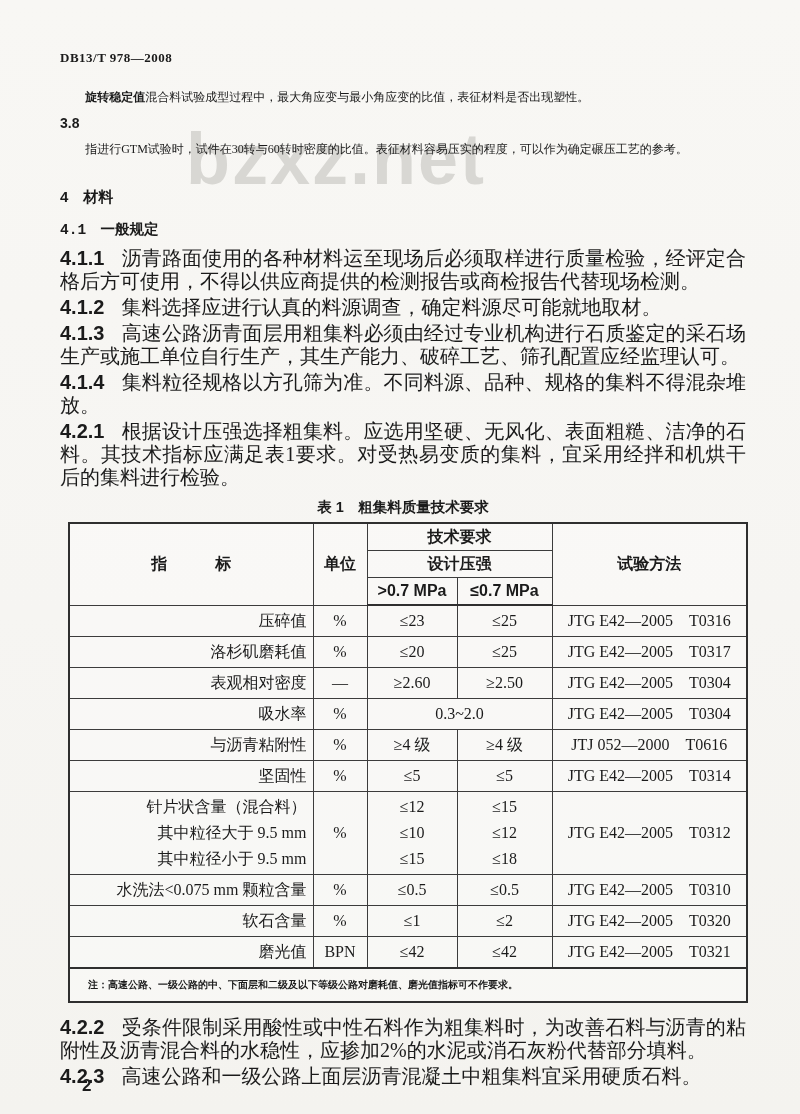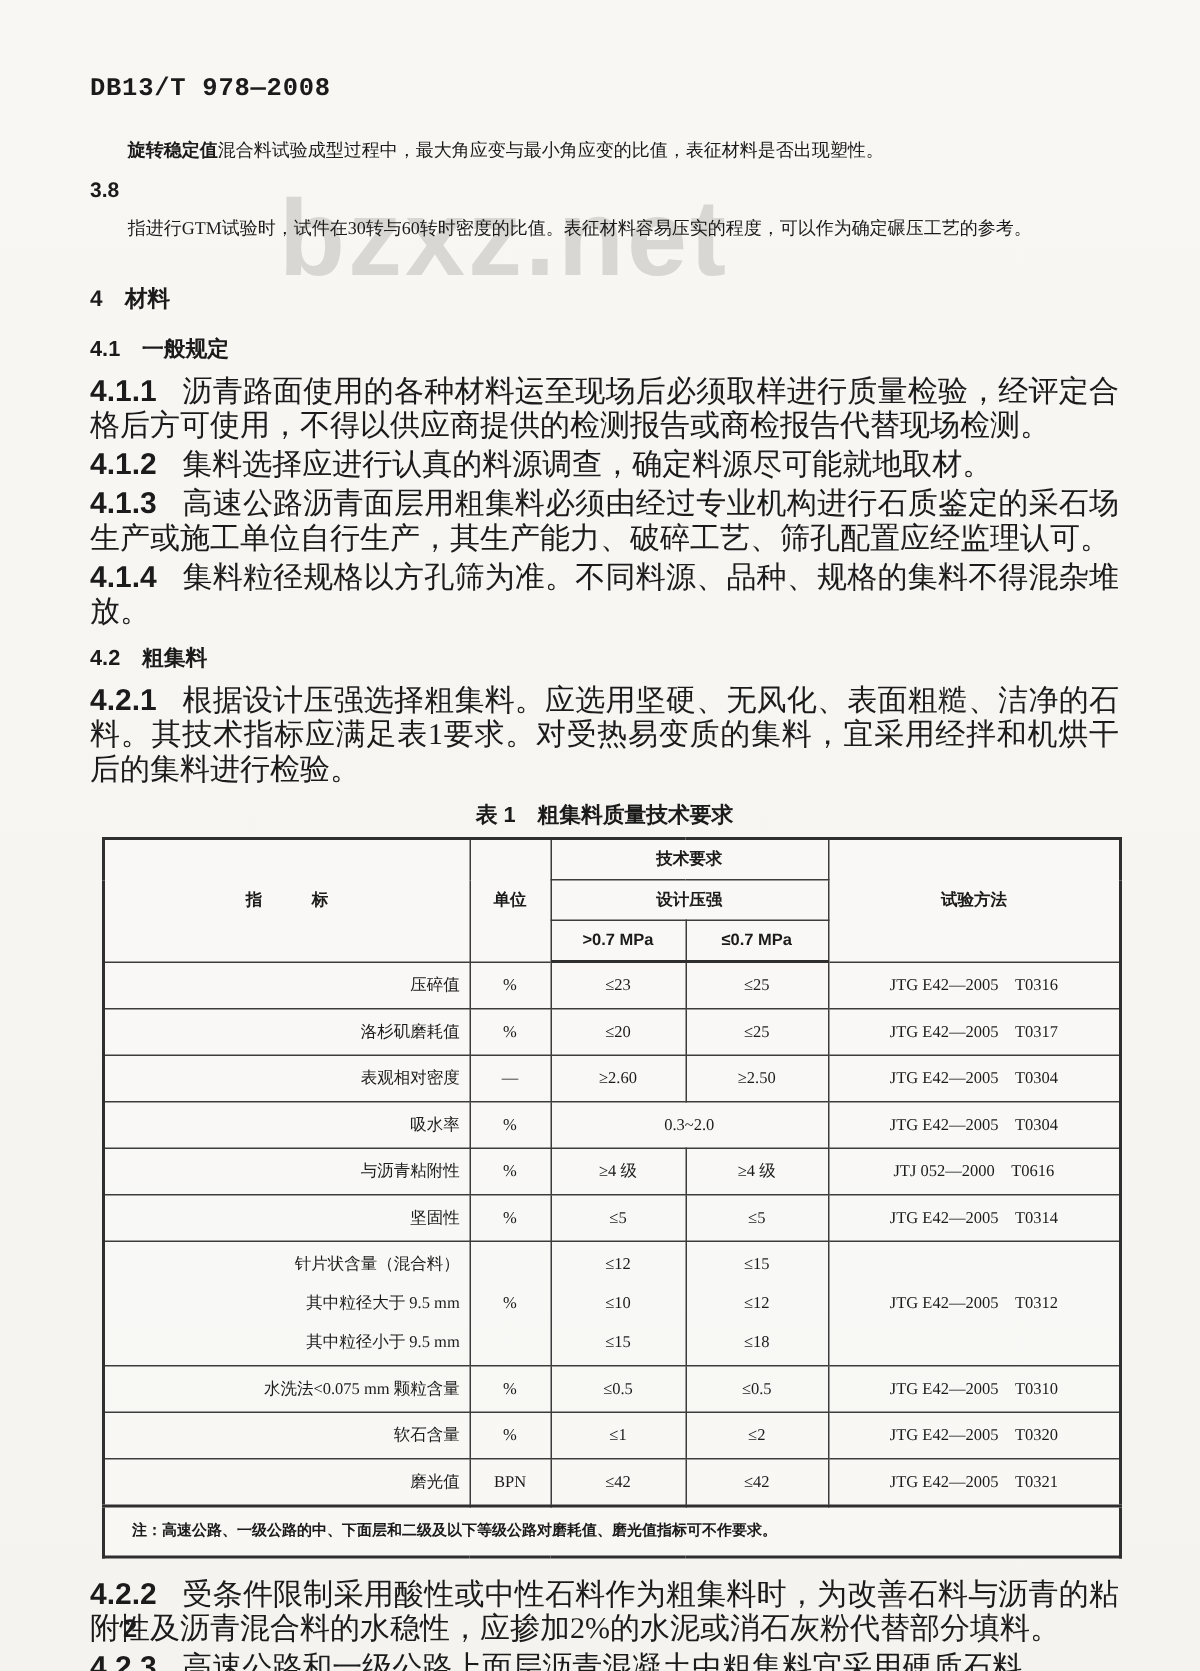--- a/index.html
+++ b/index.html
@@ -24,50 +24,50 @@
     font-size:72px;
     font-weight:bold;
     letter-spacing:2px;
     color:#d8d7d3;
     z-index:0;
     white-space:nowrap;
     user-select:none;
   }
   .content{position:relative;z-index:1;}
   .docnum{
-    font-family:Liberation Mono, monospace;
-    font-weight:bold;
-    font-size:17px;
+    font-family:Liberation Serif, serif;
+    font-weight:bold;
+    font-size:13px;
     margin:0 0 20px 0;
     letter-spacing:.5px;
   }
   p.para{margin:2px 0;font-size:12px;line-height:23px;text-align:justify;}
   .indent{text-indent:2.1em;}
   .bterm{font-weight:bold;}
   .mini-head{font-family:"Liberation Sans","DejaVu Sans",sans-serif;font-weight:bold;font-size:14px;line-height:23px;margin:3px 0;}
   .sec-head{font-family:"Liberation Sans","DejaVu Sans",sans-serif;font-weight:bold;font-size:15px;line-height:24px;margin:24px 0 10px 0;}
-  .sub-head{font-family:Liberation Sans, sans-serif;font-weight:bold;font-size:14.5px;line-height:23px;margin:8px 0 5px 0;}
+  .sub-head{font-family:Liberation Mono, monospace;font-weight:bold;font-size:14.5px;line-height:23px;margin:8px 0 5px 0;}
   p.clause{margin:3px 0;font-size:20px;line-height:23px;text-align:justify;}
   .cnum{font-family:"Liberation Sans","DejaVu Sans",sans-serif;font-weight:bold;margin-right:.85em;}
   .tbl-title{
     font-family:"Liberation Sans","DejaVu Sans",sans-serif;
     font-weight:bold;font-size:14.5px;
     text-align:center;margin:9px 0 5px 0;
   }
   table.qtable{
     border-collapse:collapse;
     table-layout:fixed;
     width:678px;
     margin-left:8px;
     border:2px solid #2f2f2f;
     background:rgba(255,255,255,.35);
   }
   .qtable th,.qtable td{
     border:1px solid #3c3c3c;
-    font-size:11px;
+    font-size:16px;
     line-height:18px;
     padding:2px 6px;
     height:26px;
     text-align:center;
     vertical-align:middle;
     font-weight:normal;
   }
   .qtable th{font-family:"Liberation Sans","DejaVu Sans",sans-serif;font-weight:bold;height:22px;}
   .qtable td.ind{text-align:right;padding-left:9px;}
   .qtable tr.hdr-last th{border-bottom:2px solid #2f2f2f;}
@@ -109,21 +109,20 @@
 
     <div class="sec-head">4　材料</div>
 
     <div class="sub-head">4.1　一般规定</div>
 
     <p class="clause"><span class="cnum">4.1.1</span><span>沥青路面使用的各种材料运至现场后必须取样进行质量检验，经评定合格后方可使用，不得以供应商提供的检测报告或商检报告代替现场检测。</span></p>
     <p class="clause"><span class="cnum">4.1.2</span><span>集料选择应进行认真的料源调查，确定料源尽可能就地取材。</span></p>
     <p class="clause"><span class="cnum">4.1.3</span><span>高速公路沥青面层用粗集料必须由经过专业机构进行石质鉴定的采石场生产或施工单位自行生产，其生产能力、破碎工艺、筛孔配置应经监理认可。</span></p>
     <p class="clause"><span class="cnum">4.1.4</span><span>集料粒径规格以方孔筛为准。不同料源、品种、规格的集料不得混杂堆放。</span></p>
 
-    <div class="sub-head">4.2　粗集料</div>
 
     <p class="clause"><span class="cnum">4.2.1</span><span>根据设计压强选择粗集料。应选用坚硬、无风化、表面粗糙、洁净的石料。其技术指标应满足表1要求。对受热易变质的集料，宜采用经拌和机烘干后的集料进行检验。</span></p>
 
     <div class="tbl-title">表 1　粗集料质量技术要求</div>
 
     <table class="qtable">
       <colgroup>
         <col style="width:244px">
           <col style="width:54px">
           <col style="width:90px">

